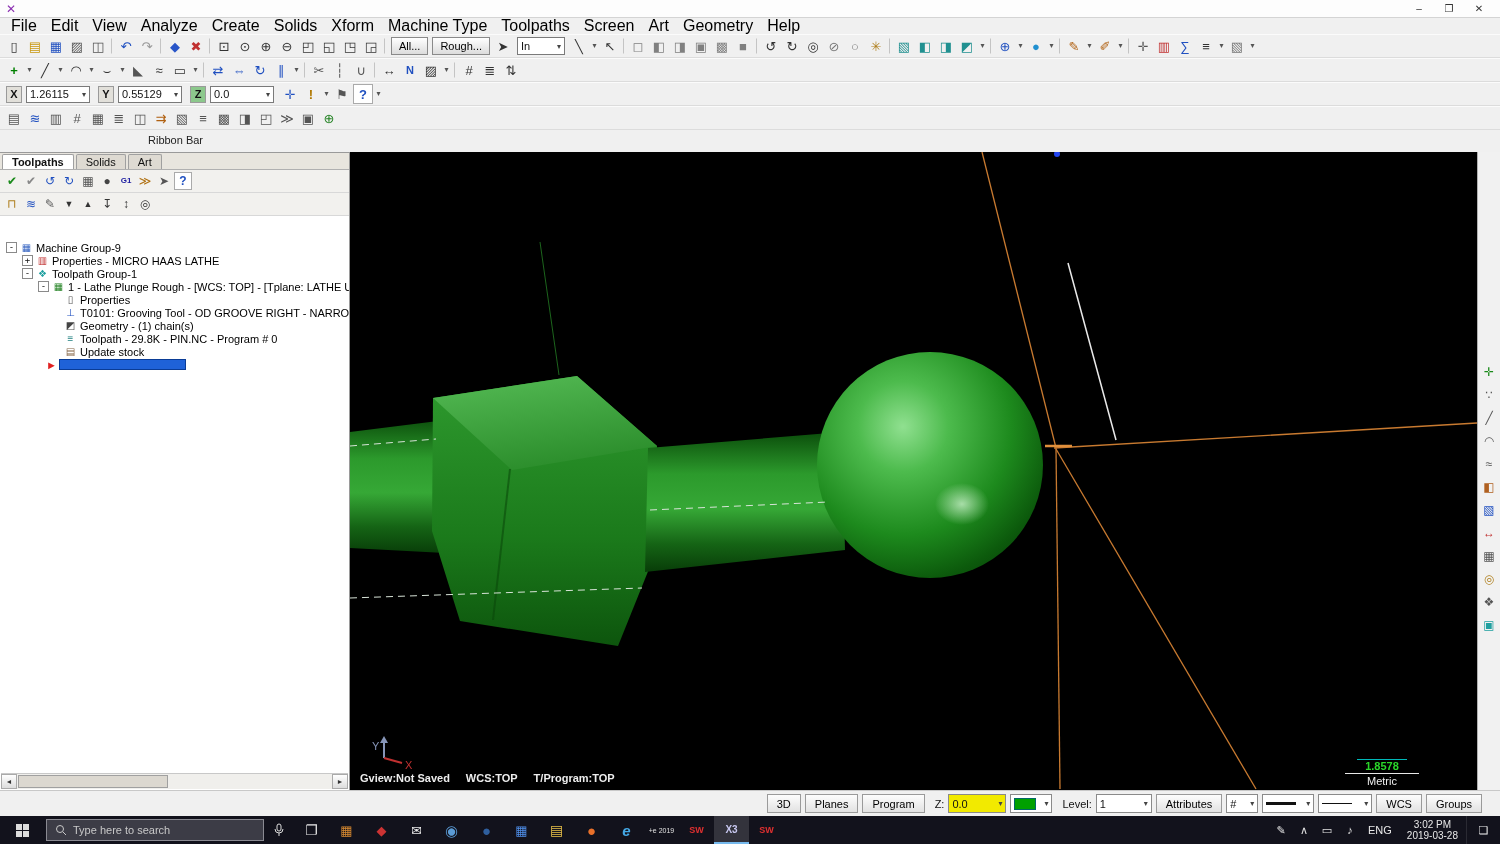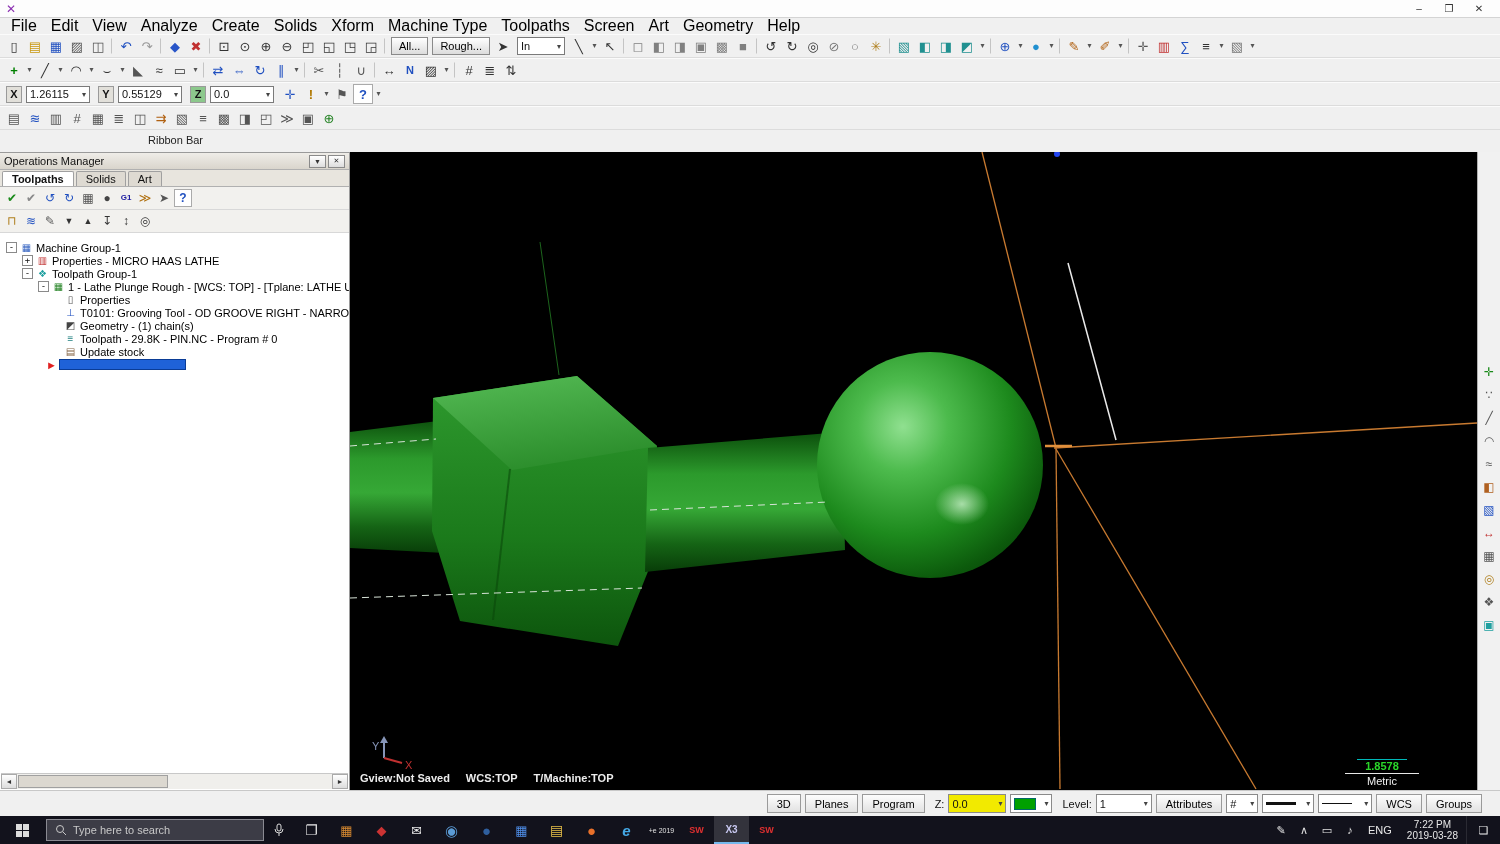--- a/index.html
+++ b/index.html
@@ -284,26 +284,20 @@
       <span class="ti" style="color:#555">▣</span>
       <span class="ti" style="color:#208020">⊕</span>
     </div>
 </div>
 
 <div id="ribbonbar-row">
   <span>Ribbon Bar</span>
 </div>
 
 <div id="ops-panel">
-  <div class="om-title">
-    <span>Operations Manager</span>
-    <span class="spacer"></span>
-    <span class="om-btn">▼</span>
-    <span class="om-btn">✕</span>
-  </div>
   <div class="om-tabs">
     <div class="strip" style="align-items:flex-end">
 
     <span class="om-tab" data-state="active">Toolpaths</span>
         <span class="om-tab">Solids</span>
         <span class="om-tab">Art</span>
       </div>
   </div>
   <div class="om-toolbar">
     <div class="strip">
@@ -330,21 +324,21 @@
         <span class="ti" style="color:#333;font-size:9px">▲</span>
         <span class="ti" style="color:#333">↧</span>
         <span class="ti" style="color:#333">↕</span>
         <span class="ti" style="color:#333">◎</span>
       </div>
   </div>
   <div id="om-tree">
     <div class="trow lv0">
       <span class="exp">-</span>
       <span class="nico" style="color:#3060c0">▦</span>
-      <span class="tlabel">Machine Group-1</span>
+      <span class="tlabel">Machine Group-9</span>
     </div>
     <div class="trow lv1">
       <span class="exp">+</span>
       <span class="nico" style="color:#c03030">▥</span>
       <span class="tlabel">Properties - MICRO HAAS LATHE</span>
     </div>
     <div class="trow lv1">
       <span class="exp">-</span>
       <span class="nico" style="color:#20a0a0">❖</span>
       <span class="tlabel">Toolpath Group-1</span>
@@ -446,21 +440,21 @@
       <line x1="34" y1="606" x2="34" y2="590" stroke="#8695b8" stroke-width="2"></line>
       <polygon points="30,591 38,591 34,584" fill="#8695b8"></polygon>
       <text x="22" y="598" fill="#8695b8" font-size="11">Y</text>
       <line x1="34" y1="606" x2="52" y2="611" stroke="#c03030" stroke-width="2"></line>
       <text x="55" y="617" fill="#c03030" font-size="11">X</text>
     </g>
   </svg>
   <div class="vp-status">
     <span>Gview:Not Saved</span>
     <span>WCS:TOP</span>
-    <span>T/Machine:TOP</span>
+    <span>T/Program:TOP</span>
   </div>
   <div class="vp-scale">
     <span class="num">1.8578</span>
     <div class="bar"></div>
     <div class="units">Metric</div>
   </div>
 </div>
 
 <div id="rightbar">
   <div class="strip" style="flex-direction:column;gap:7px">
@@ -558,18 +552,18 @@
   <div class="tb-tray">
     <div class="strip">
 
     <span class="tray-icon">✎</span>
         <span class="tray-icon">∧</span>
         <span class="tray-icon">▭</span>
         <span class="tray-icon">♪</span>
       </div>
     <span class="tray-lang">ENG</span>
     <span class="tray-clock">
-      <div>7:22 PM</div>
+      <div>3:02 PM</div>
       <div>2019-03-28</div>
     </span>
     <span class="tray-note">❏</span>
   </div>
 </div>
 
 </body></html>

